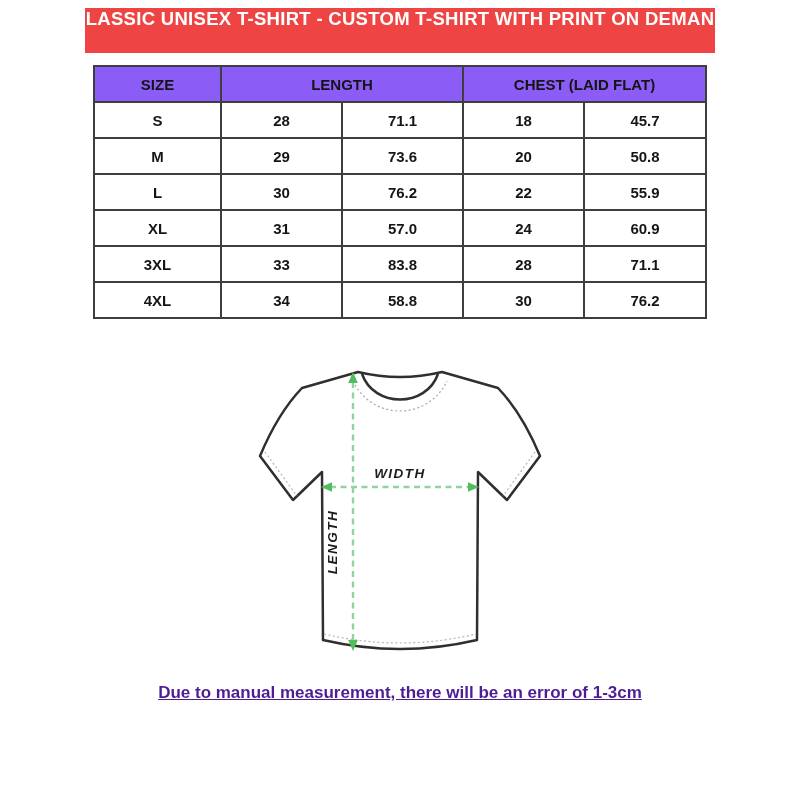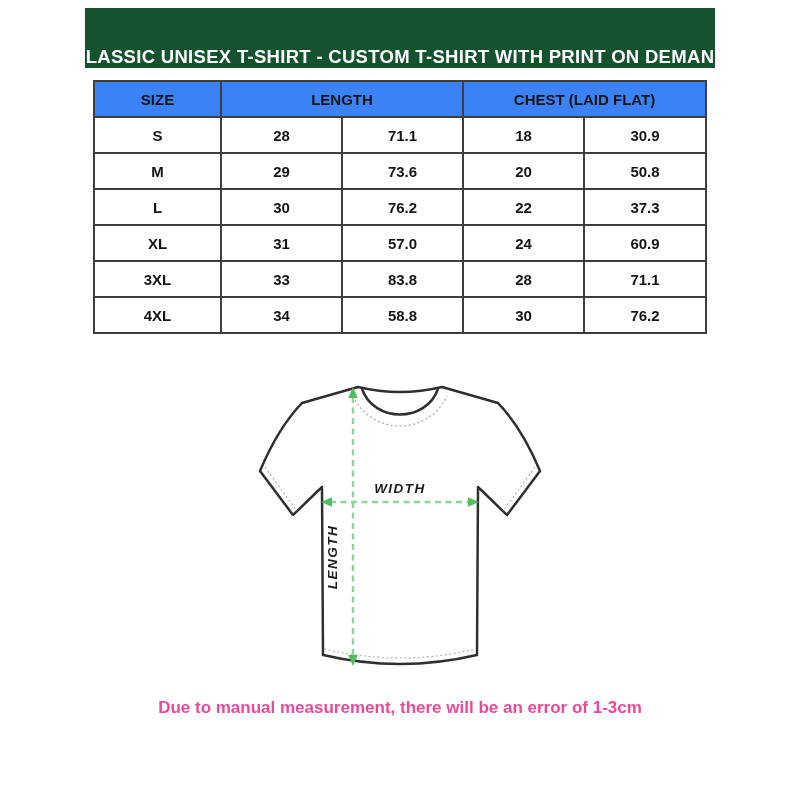--- a/index.html
+++ b/index.html
@@ -1,44 +1,44 @@
 <!DOCTYPE html>
 <html><head>
 <meta charset="utf-8">
 <style>
   html,body{margin:0;padding:0;}
   body{
     width:800px;height:800px;background:#ffffff;overflow:hidden;
     font-family:"Liberation Sans",sans-serif;
   }
   .banner{
-    width:630px;height:60px;margin:8px auto 0;background:#14532d;
-    display:flex;align-items:flex-end;justify-content:center;
+    width:630px;height:45px;margin:8px auto 0;background:#ef4444;
+    display:flex;align-items:flex-start;justify-content:center;
   }
   .banner span{
     color:#ffffff;font-weight:bold;font-size:18.5px;letter-spacing:.3px;white-space:nowrap;
   }
   table.size-chart{
     width:612px;margin:12px auto 0;border-collapse:collapse;table-layout:fixed;
   }
   table.size-chart th,table.size-chart td{
     border:2px solid #3e3e3e;text-align:center;vertical-align:middle;
     font-weight:bold;font-size:15px;color:#151515;height:32px;padding:1px 2px;
     background:#ffffff;
   }
-  table.size-chart th{background:#3b82f6;}
+  table.size-chart th{background:#8b5cf6;}
   td.shade{background:#f0f0f0;}
   col.c-size{width:127px;}
   col.c-a{width:121px;}
   col.c-b{width:121px;}
   col.c-c{width:121px;}
   col.c-d{width:122px;}
   .diagram-wrap{width:300px;margin:40px auto 0;font-style:italic;}
   .note{
-    text-align:center;color:#ec4899;font-weight:bold;font-size:17px;margin-top:10px;
+    text-align:center;color:#4c1d95;font-weight:bold;font-size:17px;margin-top:10px;text-decoration:underline;
   }
 </style>
 </head>
 <body>
 
 <div class="banner">
   <span>CLASSIC UNISEX T-SHIRT - CUSTOM T-SHIRT WITH PRINT ON DEMAND</span>
 </div>
 
 <table class="size-chart">
@@ -53,35 +53,35 @@
       <tr>
     <th>SIZE</th>
     <th colspan="2">LENGTH</th>
     <th colspan="2">CHEST (LAID FLAT)</th>
   </tr>
   <tr>
     <td class="shade">S</td>
     <td>28</td>
     <td class="shade">71.1</td>
     <td>18</td>
-    <td class="shade">30.9</td>
+    <td class="shade">45.7</td>
   </tr>
   <tr>
     <td class="shade">M</td>
     <td>29</td>
     <td class="shade">73.6</td>
     <td>20</td>
     <td class="shade">50.8</td>
   </tr>
   <tr>
     <td class="shade">L</td>
     <td>30</td>
     <td class="shade">76.2</td>
     <td>22</td>
-    <td class="shade">37.3</td>
+    <td class="shade">55.9</td>
   </tr>
   <tr>
     <td class="shade">XL</td>
     <td>31</td>
     <td class="shade">57.0</td>
     <td>24</td>
     <td class="shade">60.9</td>
   </tr>
   <tr>
     <td class="shade">3XL</td>

